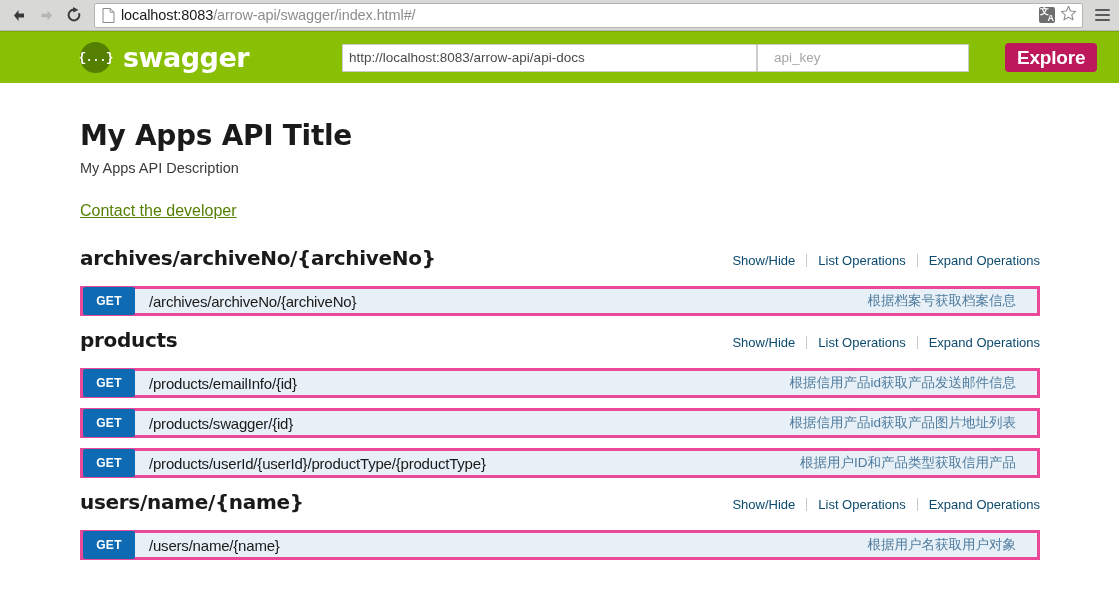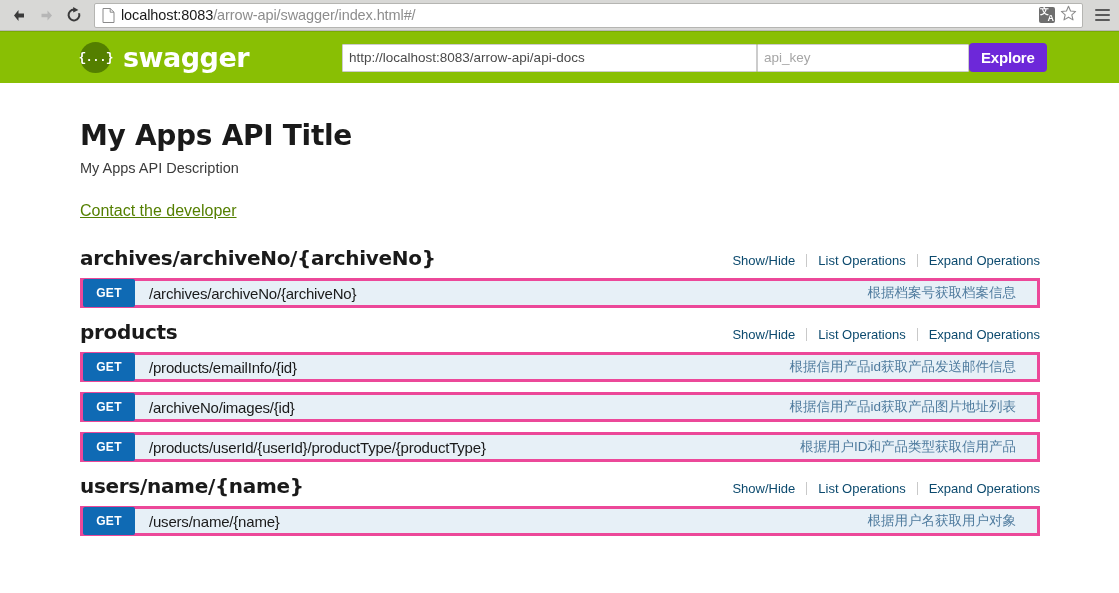--- a/index.html
+++ b/index.html
@@ -147,37 +147,38 @@
     outline: none;
   }
   .input-key {
     width: 212px;
     height: 28px;
     border: 1px solid #cccccc;
     background: #ffffff;
     font-family: "Liberation Sans", sans-serif;
     font-size: 13.5px;
     color: #0369a1;
-    padding: 0 6px;
+    padding: 0 16px;
     border-radius: 1px;
     outline: none;
   }
   .input-key::placeholder { color: #a6a6a6; }
   .explore-btn {
-    background: #6d28d9;
+    background: #be185d;
     color: #ffffff;
     border: none;
     height: 29px;
     padding: 0 12px;
     border-radius: 4px;
     font-family: "Liberation Sans", sans-serif;
-    font-size: 15px;
+    font-size: 19px;
     font-weight: bold;
     cursor: pointer;
     letter-spacing: -0.2px;
+    margin-left: 36px;
   }
 
   
   .content {
     padding: 0 0 0 0;
     background: #ffffff;
     height: 510px;
     overflow: hidden;
   }
   .inner {
@@ -207,21 +208,21 @@
     display: inline-block;
     margin-bottom: 14px;
   }
 
   
   .resource { margin-top: 12px; }
   .resource-head {
     display: flex;
     align-items: baseline;
     justify-content: space-between;
-    padding-bottom: 8px;
+    padding-bottom: 16px;
   }
   .resource-name {
     font-family: "DejaVu Sans", sans-serif;
     font-size: 20px;
     font-weight: bold;
     color: #1a1a1a;
     letter-spacing: -0.3px;
     margin: 0;
   }
   .resource-options {
@@ -409,21 +410,21 @@
               <a class="opt" href="#">Expand Operations</a>
             </div>
           </div>
           <div class="op-row">
             <span class="op-method">GET</span>
             <span class="op-path">/products/emailInfo/{id}</span>
             <span class="op-summary">根据信用产品id获取产品发送邮件信息</span>
           </div>
           <div class="op-row">
             <span class="op-method">GET</span>
-            <span class="op-path">/archiveNo/images/{id}</span>
+            <span class="op-path">/products/swagger/{id}</span>
             <span class="op-summary">根据信用产品id获取产品图片地址列表</span>
           </div>
           <div class="op-row">
             <span class="op-method">GET</span>
             <span class="op-path">/products/userId/{userId}/productType/{productType}</span>
             <span class="op-summary">根据用户ID和产品类型获取信用产品</span>
           </div>
         </div>
         <div class="resource">
           <div class="resource-head">

